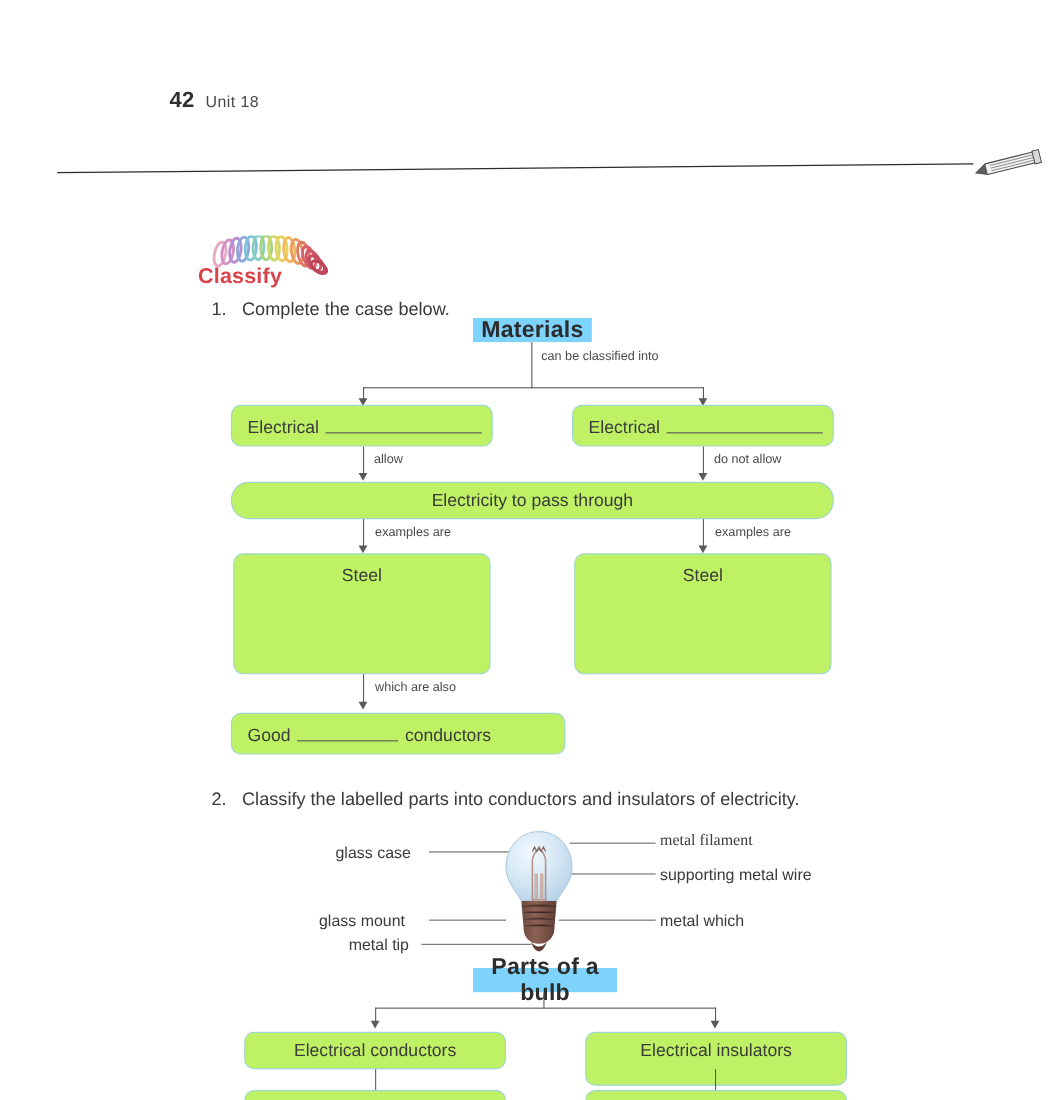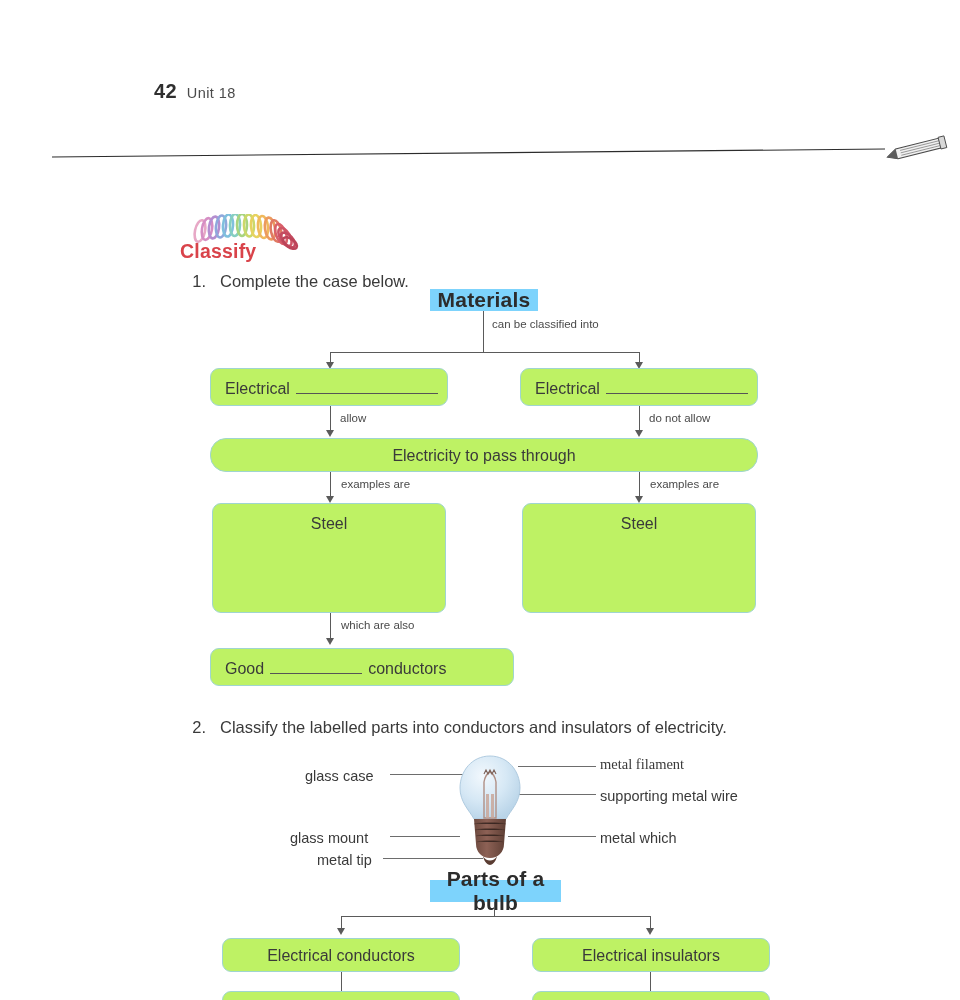--- a/index.html
+++ b/index.html
@@ -240,21 +240,21 @@
     <div class="conn vline" style="left:494px;top:902px;height:15px;"></div>
     <div class="conn hline" style="left:341px;top:916px;width:310px;"></div>
     <div class="conn vline" style="left:341px;top:916px;height:14px;"></div>
     <div class="conn vline" style="left:650px;top:916px;height:14px;"></div>
     <div class="arrow" style="left:337px;top:928px;"></div>
     <div class="arrow" style="left:646px;top:928px;"></div>
 
     <div class="box" style="left:222px;top:938px;width:238px;height:34px;">
       <span class="btext" style="top:8px;">Electrical conductors</span>
     </div>
-    <div class="box" style="left:532px;top:938px;width:238px;height:34px;">
+    <div class="box" style="left:532px;top:938px;width:238px;height:49px;">
       <span class="btext" style="top:8px;">Electrical insulators</span>
     </div>
 
     <div class="conn vline" style="left:341px;top:972px;height:20px;"></div>
     <div class="conn vline" style="left:650px;top:972px;height:20px;"></div>
 
     <div class="box" style="left:222px;top:991px;width:238px;height:40px;"></div>
     <div class="box" style="left:532px;top:991px;width:238px;height:40px;"></div>
   </div>
 

